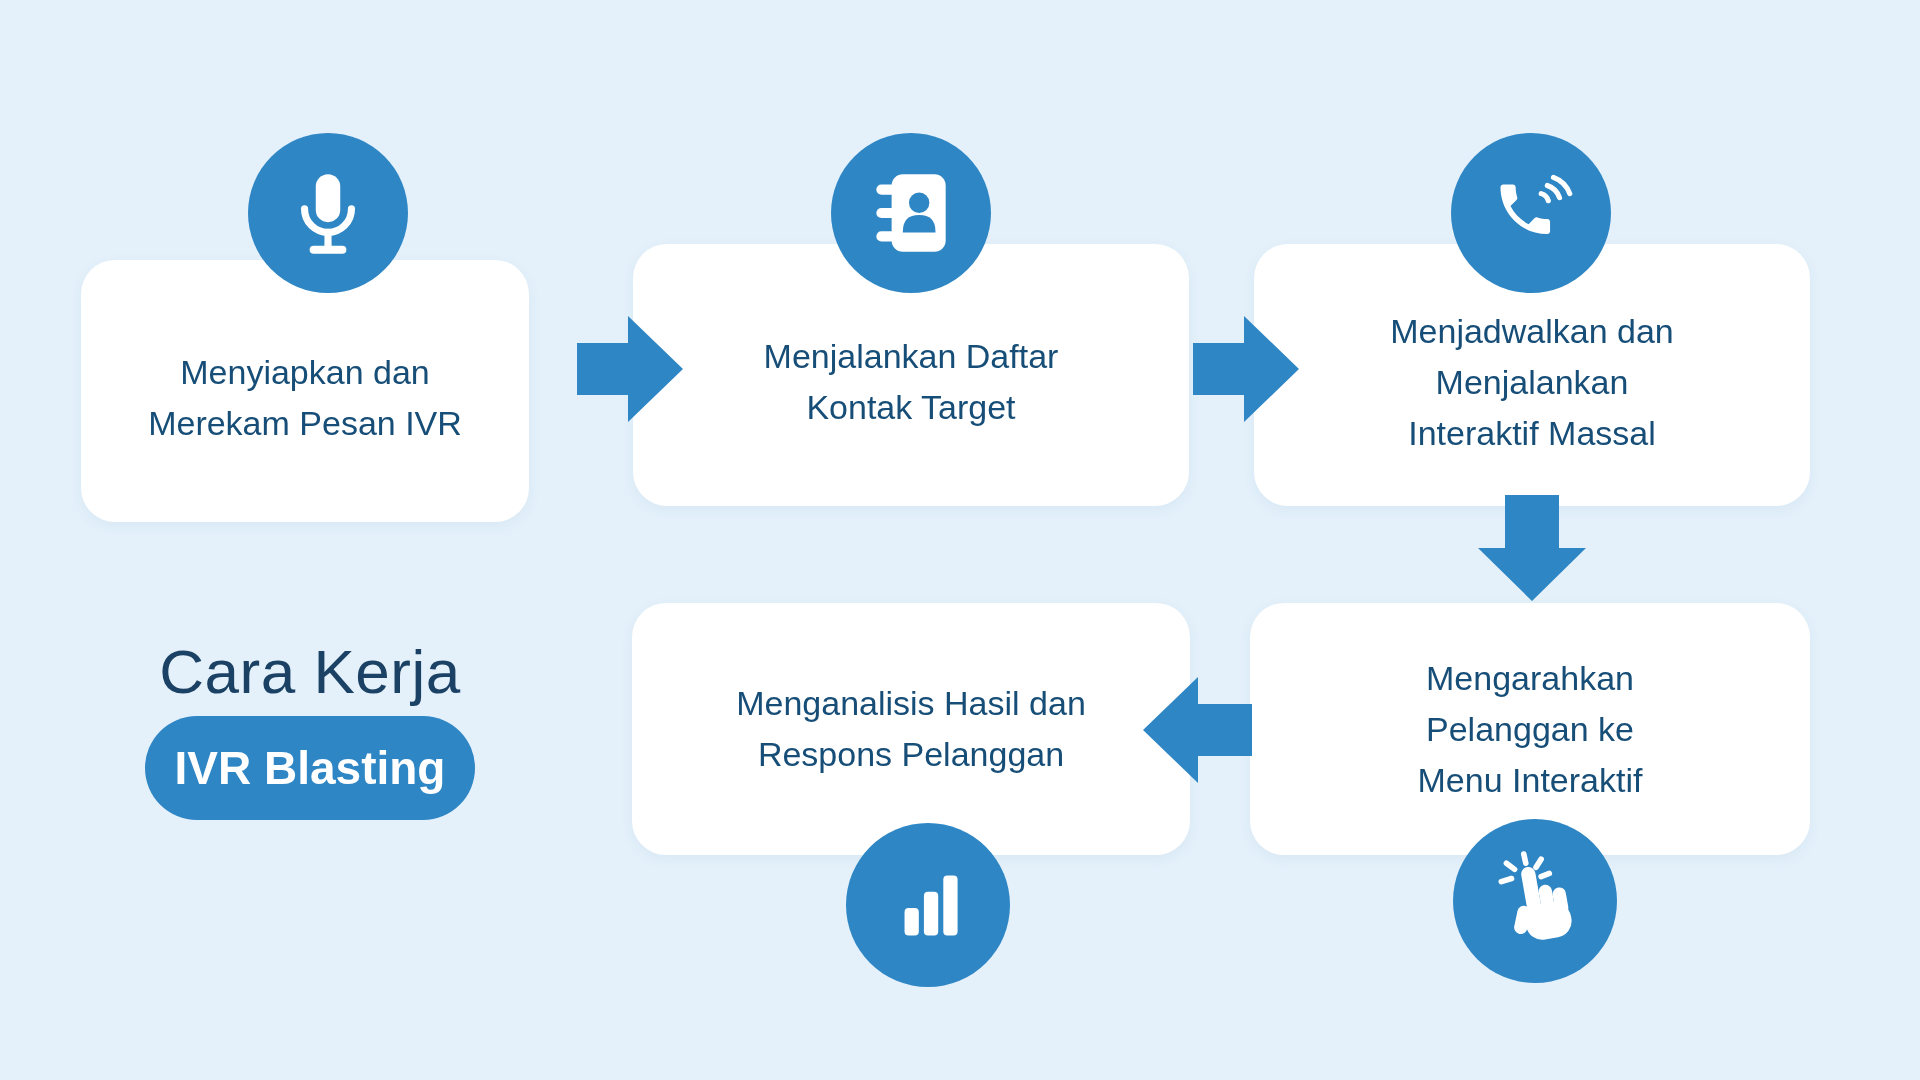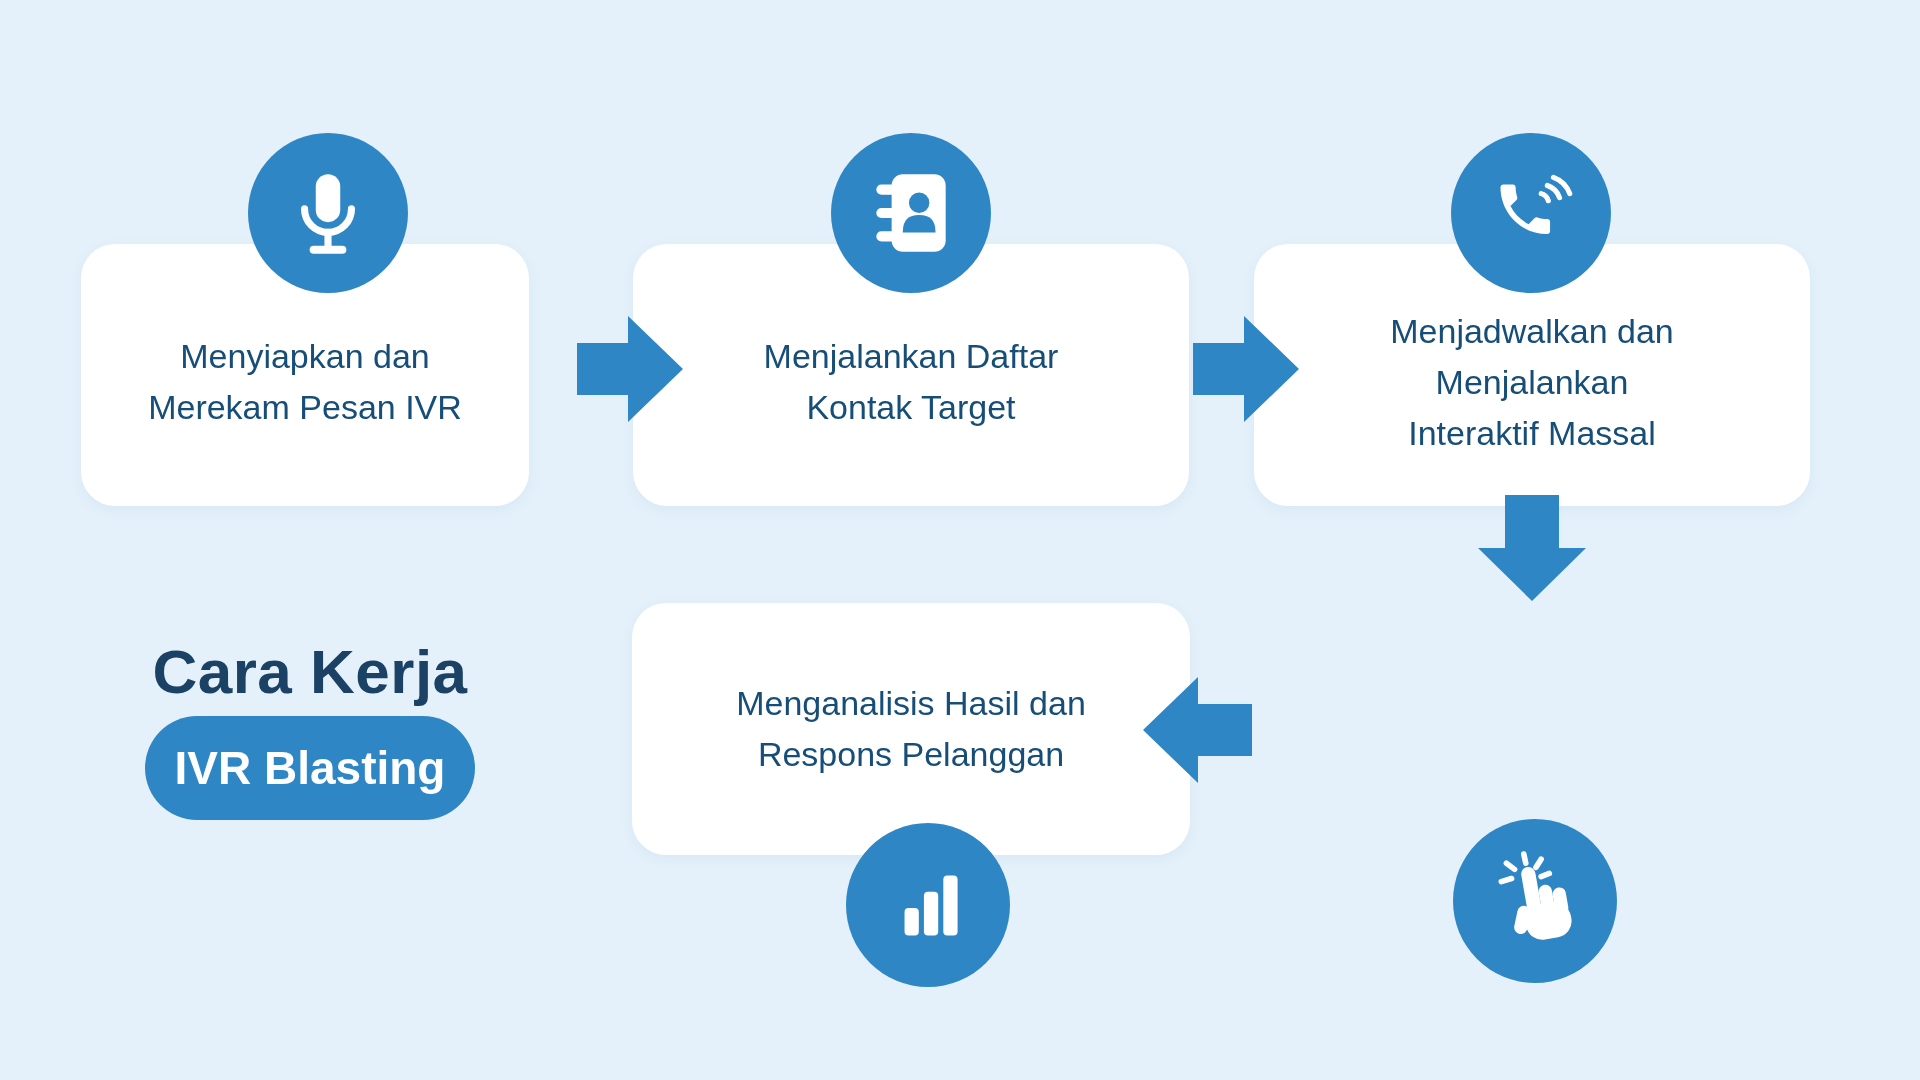--- a/index.html
+++ b/index.html
@@ -6,21 +6,21 @@
   .stage{
     position:relative;width:1920px;height:1080px;overflow:hidden;
     background:var(--background,#E4F1FB);
     font-family:"Liberation Sans","DejaVu Sans",sans-serif;
   }
   .card{
     position:absolute;background:var(--card,#FFFFFF);border-radius:34px;
     display:flex;align-items:center;justify-content:center;
     box-shadow:0 4px 14px rgba(27,78,114,0.06);
   }
-  .card-1{left:81px;top:244px;width:448px;height:248px;}
+  .card-1{left:81px;top:260px;width:448px;height:248px;}
   .card-2{left:633px;top:244px;width:556px;height:248px;}
   .card-3{left:1254px;top:244px;width:556px;height:248px;}
   .card-4{left:1250px;top:603px;width:560px;height:252px;}
   .card-5{left:632px;top:603px;width:558px;height:252px;align-items:center;}
   .card-top{padding-top:14px;}
   .step-label{
     white-space:pre-line;text-align:center;
     font-size:34px;line-height:1.5;font-weight:500;
     color:var(--step-text,#174E78);
   }
@@ -38,21 +38,21 @@
   .af{fill:var(--accent,#2E86C5);}
   .ws{fill:none;stroke:var(--icon-glyph,#FFFFFF);stroke-linecap:round;}
   .arrow{position:absolute;z-index:4;}
   .arrow polygon{fill:var(--accent,#2E86C5);}
   .a-1{left:577px;top:316px;}
   .a-2{left:1193px;top:316px;}
   .a-3{left:1478px;top:495px;}
   .a-4{left:1143px;top:677px;}
   .title-block{position:absolute;left:60px;top:638px;width:500px;text-align:center;z-index:2;}
   .page-title{
-    font-size:62px;line-height:1.1;font-weight:700;letter-spacing:0.5px;
+    font-size:62px;line-height:1.1;font-weight:400;letter-spacing:0.5px;
     color:var(--title-text,#1B4265);
   }
   .title-badge{
     display:inline-block;margin-top:10px;background:var(--accent,#2E86C5);
     color:var(--badge-text,#FFFFFF);font-size:46px;font-weight:800;
     height:104px;line-height:104px;padding:0 30px;border-radius:52px;
   }
 </style>
 </head>
 <body>
@@ -64,20 +64,25 @@
 Merekam Pesan IVR</div>
   </div>
   <div class="card card-2 card-top">
     <div class="step-label">Menjalankan Daftar
 Kontak Target</div>
   </div>
   <div class="card card-3 card-top">
     <div class="step-label">Menjadwalkan dan
 Menjalankan
 Interaktif Massal</div>
+  </div>
+  <div class="card card-4">
+    <div class="step-label">Mengarahkan
+Pelanggan ke
+Menu Interaktif</div>
   </div>
   <div class="card card-5">
     <div class="step-label">Menganalisis Hasil dan
 Respons Pelanggan</div>
   </div>
 
   <div class="circle c-mic">
     <svg viewBox="0 0 100 100">
       <rect class="wf" x="38" y="12" width="24" height="47" rx="12"></rect>
       <path class="ws" stroke-width="7" d="M27 46 a23 23 0 0 0 46 0"></path>

